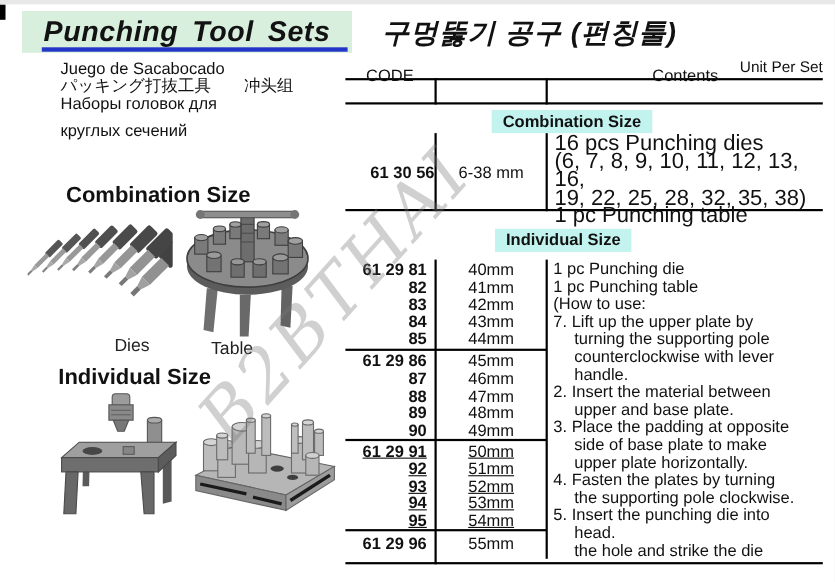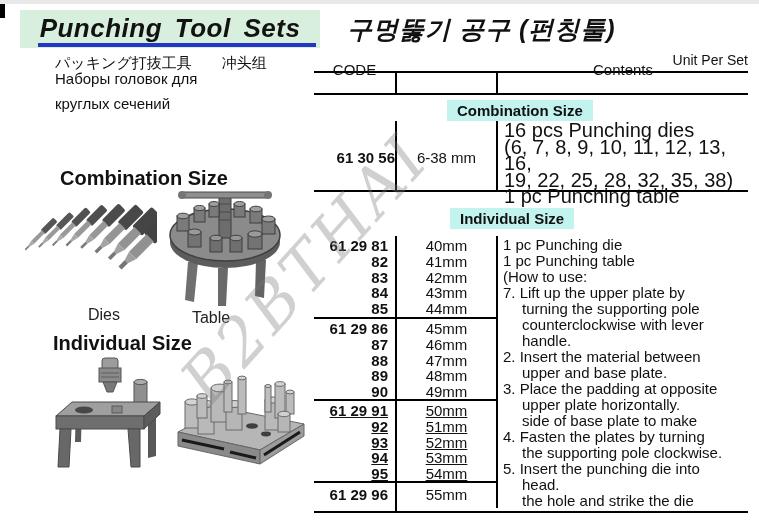--- a/index.html
+++ b/index.html
@@ -38,21 +38,21 @@
     font-family:"DejaVu Serif", serif; font-style:italic;
     font-size:64px; letter-spacing:4px; color:rgba(120,120,120,0.35);
     transform:rotate(-48deg); z-index:6; pointer-events:none;
   }
 
   
   .lp-heading { font-size:20px; font-weight:bold; white-space:nowrap; }
   .lp-comb  { left:60px; top:163px; }
   .lp-indiv { left:53px; top:328px; }
   .caption { font-size:16px; color:#222; text-align:center; }
-  .cap-dies  { left:60px;  top:302px; width:60px;text-align:right; }
+  .cap-dies  { left:90px;  top:302px; width:60px; }
   .cap-table { left:180px; top:305px; width:62px; }
 
   
   .hline, .vline { background:#000; }
 
   
   .th { top:57px; height:20px; line-height:18px; font-size:15px; text-align:center; }
   .th-code { left:314px; width:81px; }
   .th-size { left:397px; width:99px; }
   .th-contents { left:498px; width:250px; }
@@ -87,20 +87,21 @@
 
   <div class="abs corner-mark"></div>
 
   <div class="abs title-band">
     <span>Punching Tool Sets</span>
   </div>
   <div class="abs title-underline"></div>
   <div class="abs title-kr">구멍뚫기 공구 (펀칭툴)</div>
 
   <div class="abs subtitles">
+    <div>Juego de Sacabocado</div>
     <div>パッキング打抜工具　　冲头组</div>
     <div>Наборы головок для</div>
     <div class="gap">круглых сечений</div>
   </div>
 
   <div class="abs unit-note">Unit Per Set</div>
 
   <div class="abs watermark">B2BTHAI</div>
 
   <div class="abs lp-heading lp-comb">Combination Size</div>
@@ -344,22 +345,22 @@
     <div>1 pc Punching die</div>
     <div>1 pc Punching table</div>
     <div>(How to use:</div>
     <div>7. Lift up the upper plate by</div>
     <div class="ind">turning the supporting pole</div>
     <div class="ind">counterclockwise with lever</div>
     <div class="ind">handle.</div>
     <div>2. Insert the material between</div>
     <div class="ind">upper and base plate.</div>
     <div>3. Place the padding at opposite</div>
+    <div class="ind">side of base plate to make</div>
     <div class="ind">upper plate horizontally.</div>
-    <div class="ind">side of base plate to make</div>
     <div>4. Fasten the plates by turning</div>
     <div class="ind">the supporting pole clockwise.</div>
     <div>5. Insert the punching die into</div>
     <div class="ind">head.</div>
     <div class="ind">the hole and strike the die</div>
   </div>
 
 </div>
 
 </body></html>

